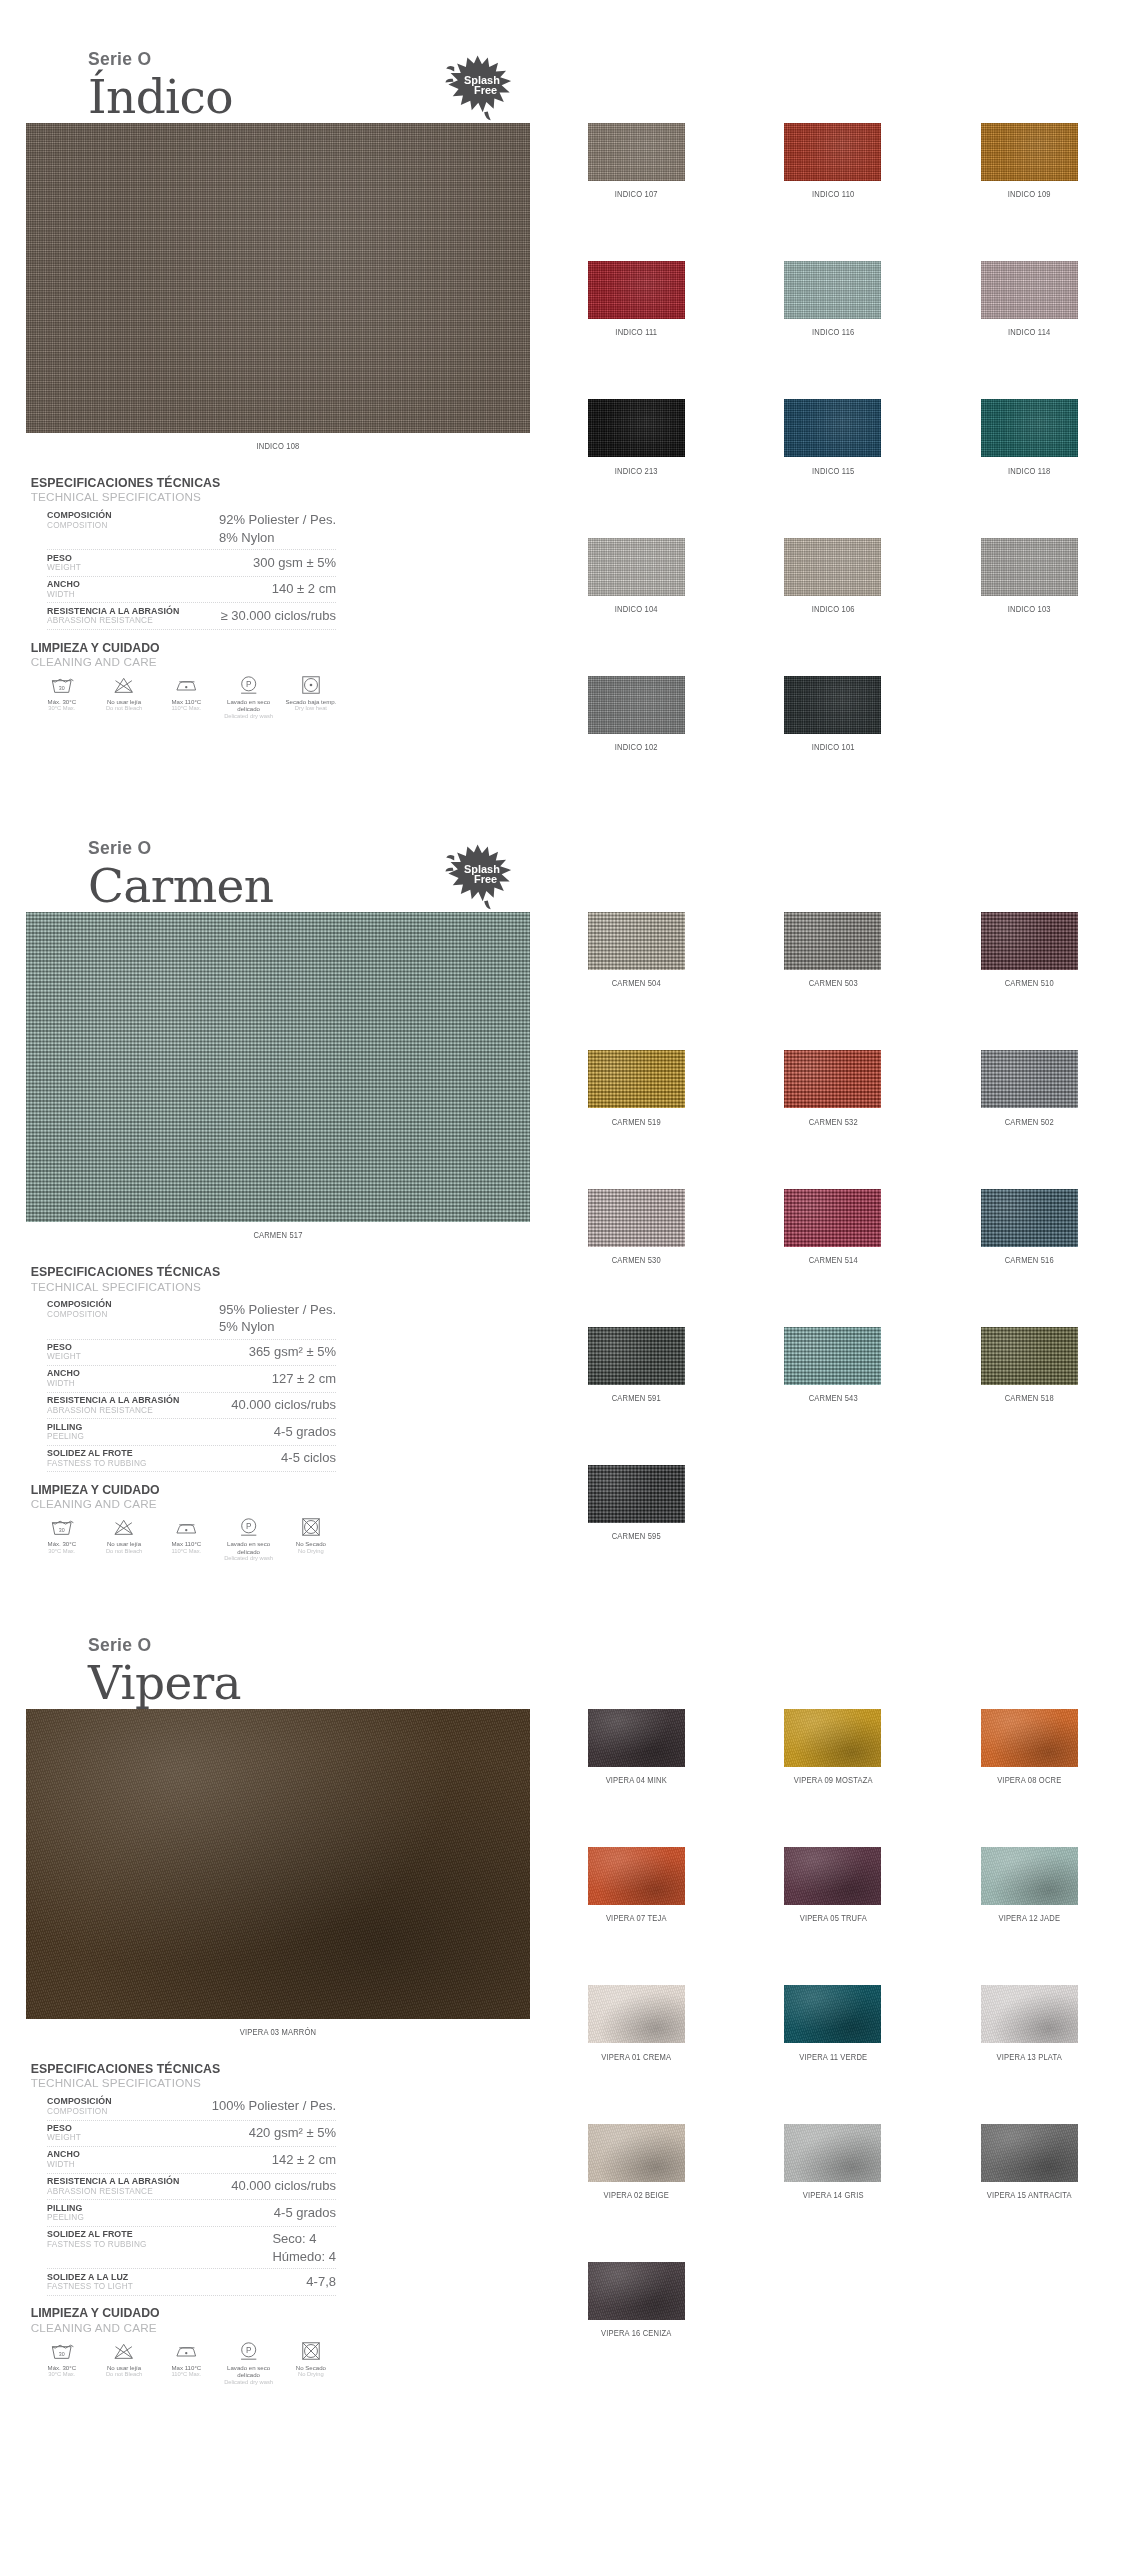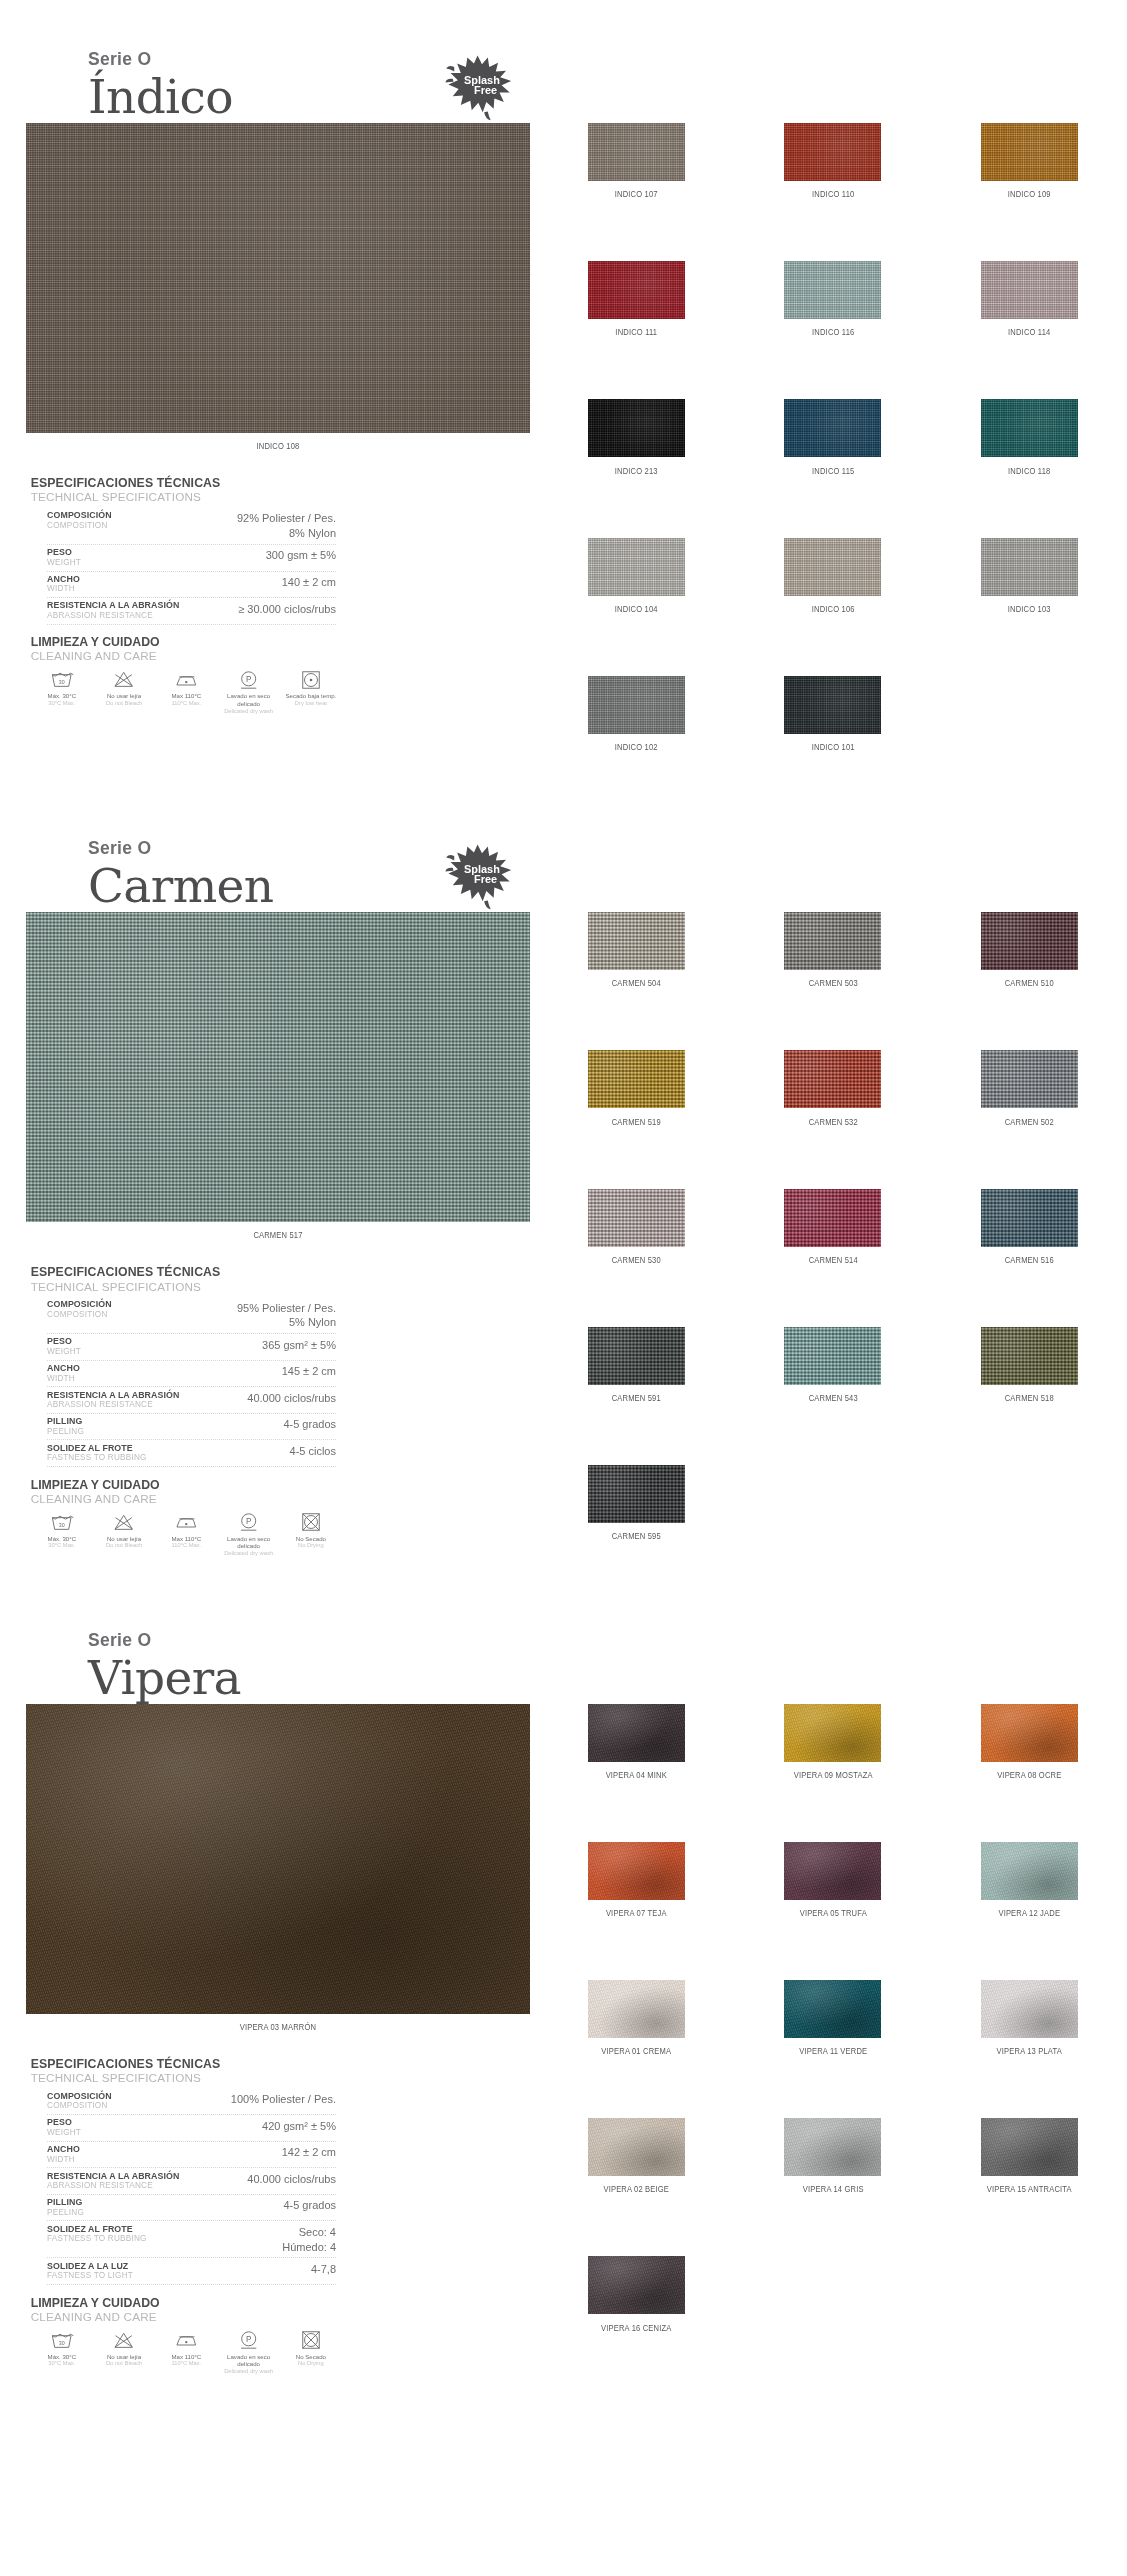--- a/index.html
+++ b/index.html
@@ -80,21 +80,21 @@
   }
   .spec-rows { margin-left: 16.4px; }
   .spec-row {
     display: flex; justify-content: space-between; align-items: flex-start;
     padding: 2.3px 0 2.9px 0;
     border-bottom: 1.2px dotted #d7d8da;
   }
   .spec-row:last-child { }
   .spec-label-es { font-size: 8.8px; font-weight: bold; color: #4d4d4f; line-height: 1.2; letter-spacing: 0.1px; }
   .spec-label-en { font-size: 8.2px; color: #bcbdbf; line-height: 1.2; letter-spacing: 0.2px; }
-  .spec-value { text-align: right; font-size: 11px; color: #6d6e71; line-height: 1.35; white-space: pre-line; padding-top: 1.2px; }
+  .spec-value { text-align: left; font-size: 13px; color: #6d6e71; line-height: 1.35; white-space: pre-line; padding-top: 1.2px; }
 
   
   .care { margin-top: 10.5px; width: 316px; padding-left: 4.7px; }
   .care-head-es { font-size: 12.3px; font-weight: bold; color: #4d4d4f; line-height: 1.15; }
   .care-head-en { font-size: 11.7px; color: #b6b7b9; letter-spacing: 0.2px; line-height: 1.2; }
   .care-icons { display: flex; margin-top: 5.8px; }
   .care-item { flex: 1 1 0; text-align: center; padding: 0 1.2px; }
   .care-glyph { height: 21px; display: flex; align-items: center; justify-content: center; }
   .care-glyph svg { display: block; }
   .care-es { font-size: 6.1px; color: #6d6e71; margin-top: 2.3px; line-height: 1.25; }
@@ -429,21 +429,21 @@
           <div class="spec-label-es">PESO</div>
           <div class="spec-label-en">WEIGHT</div>
         </div>
         <div class="spec-value">365 gsm² ± 5%</div>
       </div>
               <div class="spec-row">
         <div>
           <div class="spec-label-es">ANCHO</div>
           <div class="spec-label-en">WIDTH</div>
         </div>
-        <div class="spec-value">145 ± 2 cm</div>
+        <div class="spec-value">127 ± 2 cm</div>
       </div>
               <div class="spec-row">
         <div>
           <div class="spec-label-es">RESISTENCIA A LA ABRASIÓN</div>
           <div class="spec-label-en">ABRASSION RESISTANCE</div>
         </div>
         <div class="spec-value">40.000 ciclos/rubs</div>
       </div>
               <div class="spec-row">
         <div>

